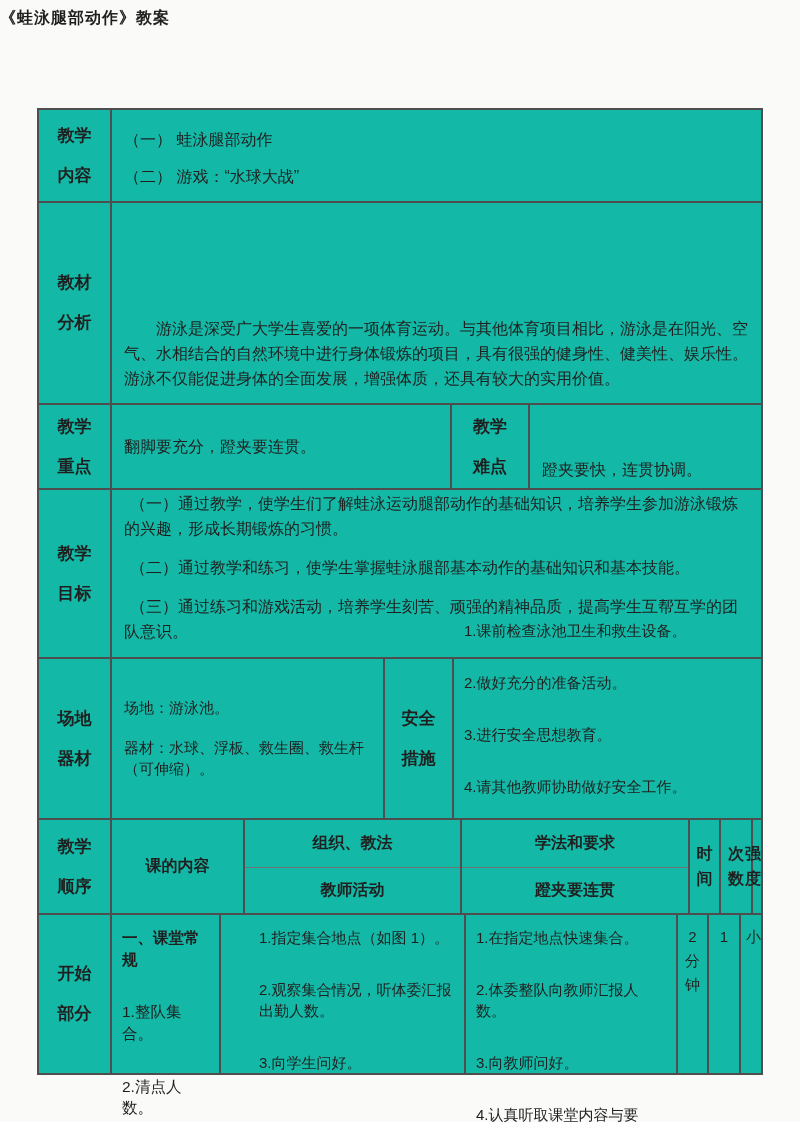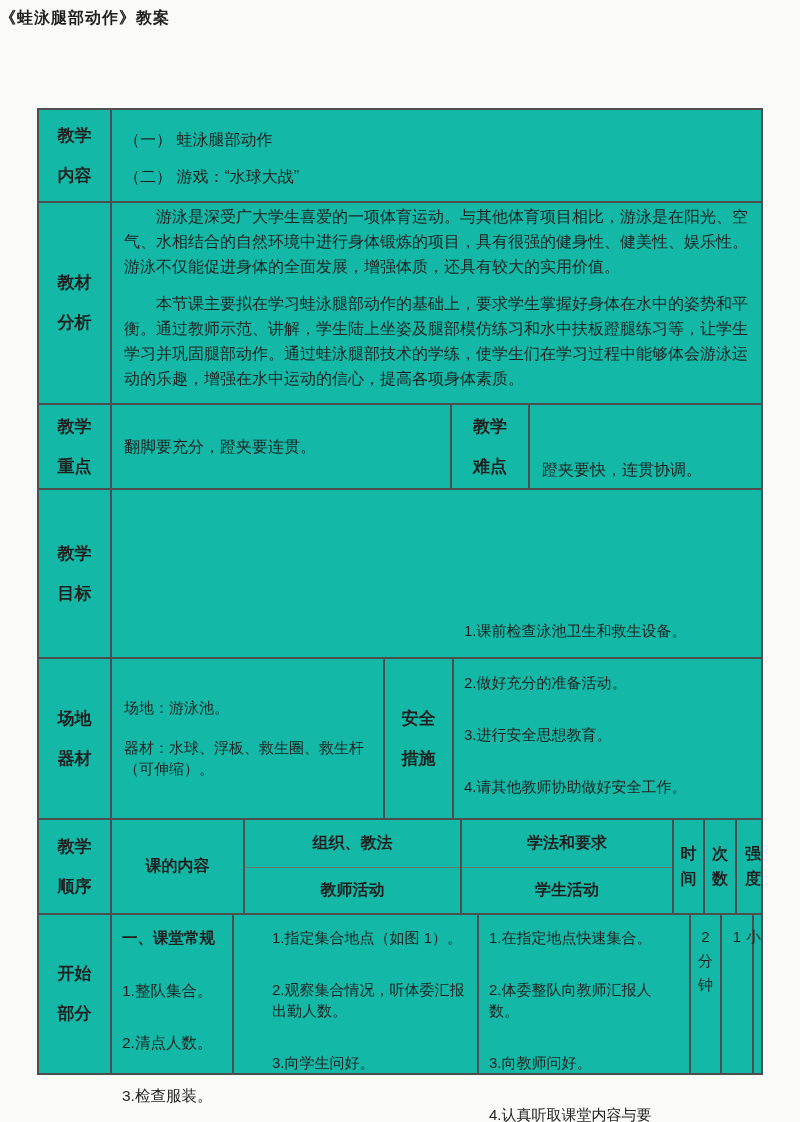--- a/index.html
+++ b/index.html
@@ -77,40 +77,44 @@
         <p>（一） 蛙泳腿部动作</p>
         <p>（二） 游戏：“水球大战”</p>
       </div>
     </div>
 
     <div class="trow" style="height:202px;">
       <div class="cell label-cell" style="width:73px;">教材
 分析</div>
       <div class="cell endcol content-cell indent2 paras" style="flex:1;border-radius:13px;">
         <p>游泳是深受广大学生喜爱的一项体育运动。与其他体育项目相比，游泳是在阳光、空气、水相结合的自然环境中进行身体锻炼的项目，具有很强的健身性、健美性、娱乐性。游泳不仅能促进身体的全面发展，增强体质，还具有较大的实用价值。</p>
-        <p>本节课主要拟在学习蛙泳腿部动作的基础上，要求学生掌握好身体在水中的姿势和平衡。通过教师示范、讲解，学生陆上坐姿及腿部模仿练习和水中扶板蹬腿练习等，让学生学习并巩固腿部动作。通过蛙泳腿部技术的学练，使学生们在学习过程中能够体会游泳运动的乐趣，增强在水中运动的信心，提高各项身体素质。</p>
       </div>
     </div>
 
     <div class="trow" style="height:85px;">
       <div class="cell label-cell" style="width:73px;">教学
 重点</div>
       <div class="cell content-cell" style="width:340px;">
         <p>翻脚要充分，蹬夹要连贯。</p>
       </div>
       <div class="cell label-cell" style="width:78px;">教学
 难点</div>
       <div class="cell endcol content-cell" style="flex:1;">
         <p>蹬夹要快，连贯协调。</p>
       </div>
     </div>
 
     <div class="trow" style="height:169px;">
       <div class="cell label-cell" style="width:73px;">教学
 目标</div>
+      <div class="cell endcol content-cell obj" style="flex:1;">
+        <p>（一）通过教学，使学生们了解蛙泳运动腿部动作的基础知识，培养学生参加游泳锻炼的兴趣，形成长期锻炼的习惯。</p>
+        <p>（二）通过教学和练习，使学生掌握蛙泳腿部基本动作的基础知识和基本技能。</p>
+        <p>（三）通过练习和游戏活动，培养学生刻苦、顽强的精神品质，提高学生互帮互学的团队意识。</p>
+      </div>
     </div>
 
     <div class="trow" style="height:161px;">
       <div class="cell label-cell" style="width:73px;">场地
 器材</div>
       <div class="cell content-cell paras" style="width:273px;font-size:15px;line-height:1.45;">
         <p style="margin-bottom:12px;">场地：游泳池。</p>
         <p>器材：水球、浮板、救生圈、救生杆（可伸缩）。</p>
       </div>
       <div class="cell label-cell" style="width:69px;">安全
@@ -124,36 +128,36 @@
     </div>
 
     <div class="trow" style="height:95px;">
       <div class="cell label-cell" style="width:73px;">教学
 顺序</div>
       <div class="cell center-cell" style="width:133px;">课的内容</div>
       <div class="split-col" style="width:217px;">
         <div class="split-top center-cell">组织、教法</div>
         <div class="split-bottom center-cell">教师活动</div>
       </div>
-      <div class="split-col" style="width:212px;">
+      <div class="split-col" style="width:228px;">
         <div class="split-top center-cell">学法和要求</div>
-        <div class="split-bottom center-cell">学生活动</div>
+        <div class="split-bottom center-cell">蹬夹要连贯</div>
       </div>
       <div class="cell narrow-head" style="width:31px;">时
 间</div>
       <div class="cell narrow-head" style="width:32px;">次
 数</div>
       <div class="cell endcol narrow-head" style="flex:1;">强
 度</div>
     </div>
 
     <div class="trow last">
       <div class="cell label-cell" style="width:73px;">开始
 部分</div>
-      <div class="cell items-cell" style="width:122px;font-size:15.5px;">
+      <div class="cell items-cell" style="width:109px;font-size:15.5px;">
         <p class="bold">一、课堂常规</p>
         <p>1.整队集合。</p>
         <p>2.清点人数。</p>
         <p>3.检查服装。</p>
       </div>
       <div class="cell items-cell" style="width:217px;margin-left:28px;">
         <p>1.指定集合地点（如图 1）。</p>
         <p>2.观察集合情况，听体委汇报出勤人数。</p>
         <p>3.向学生问好。</p>
       </div>

